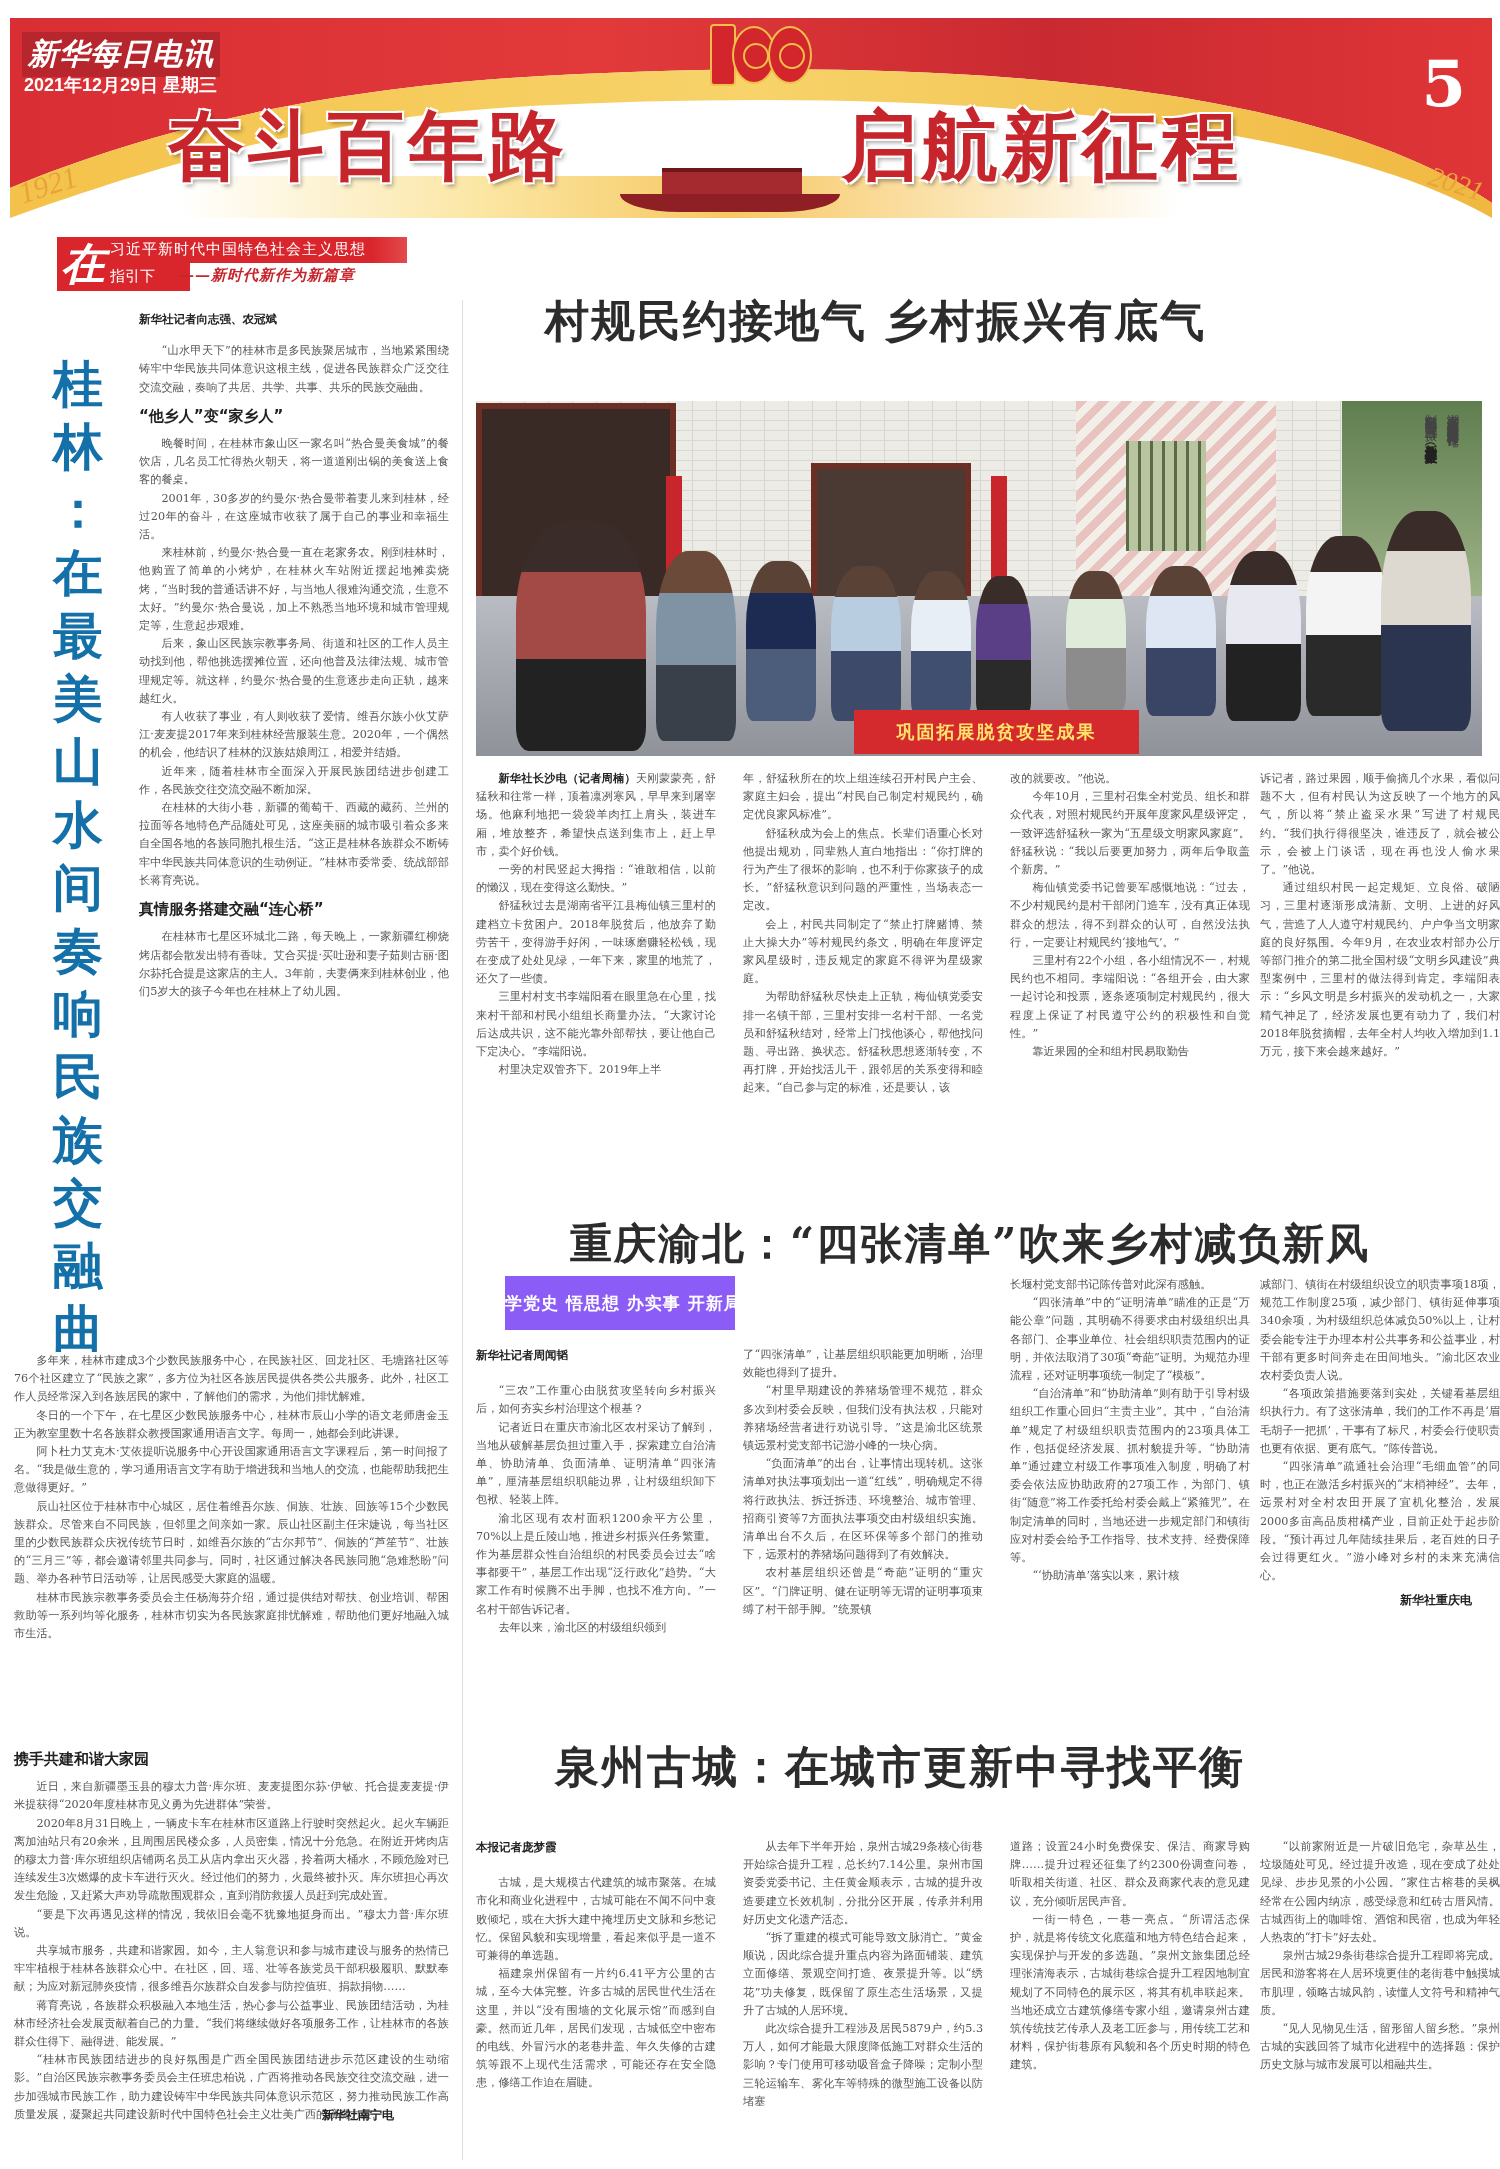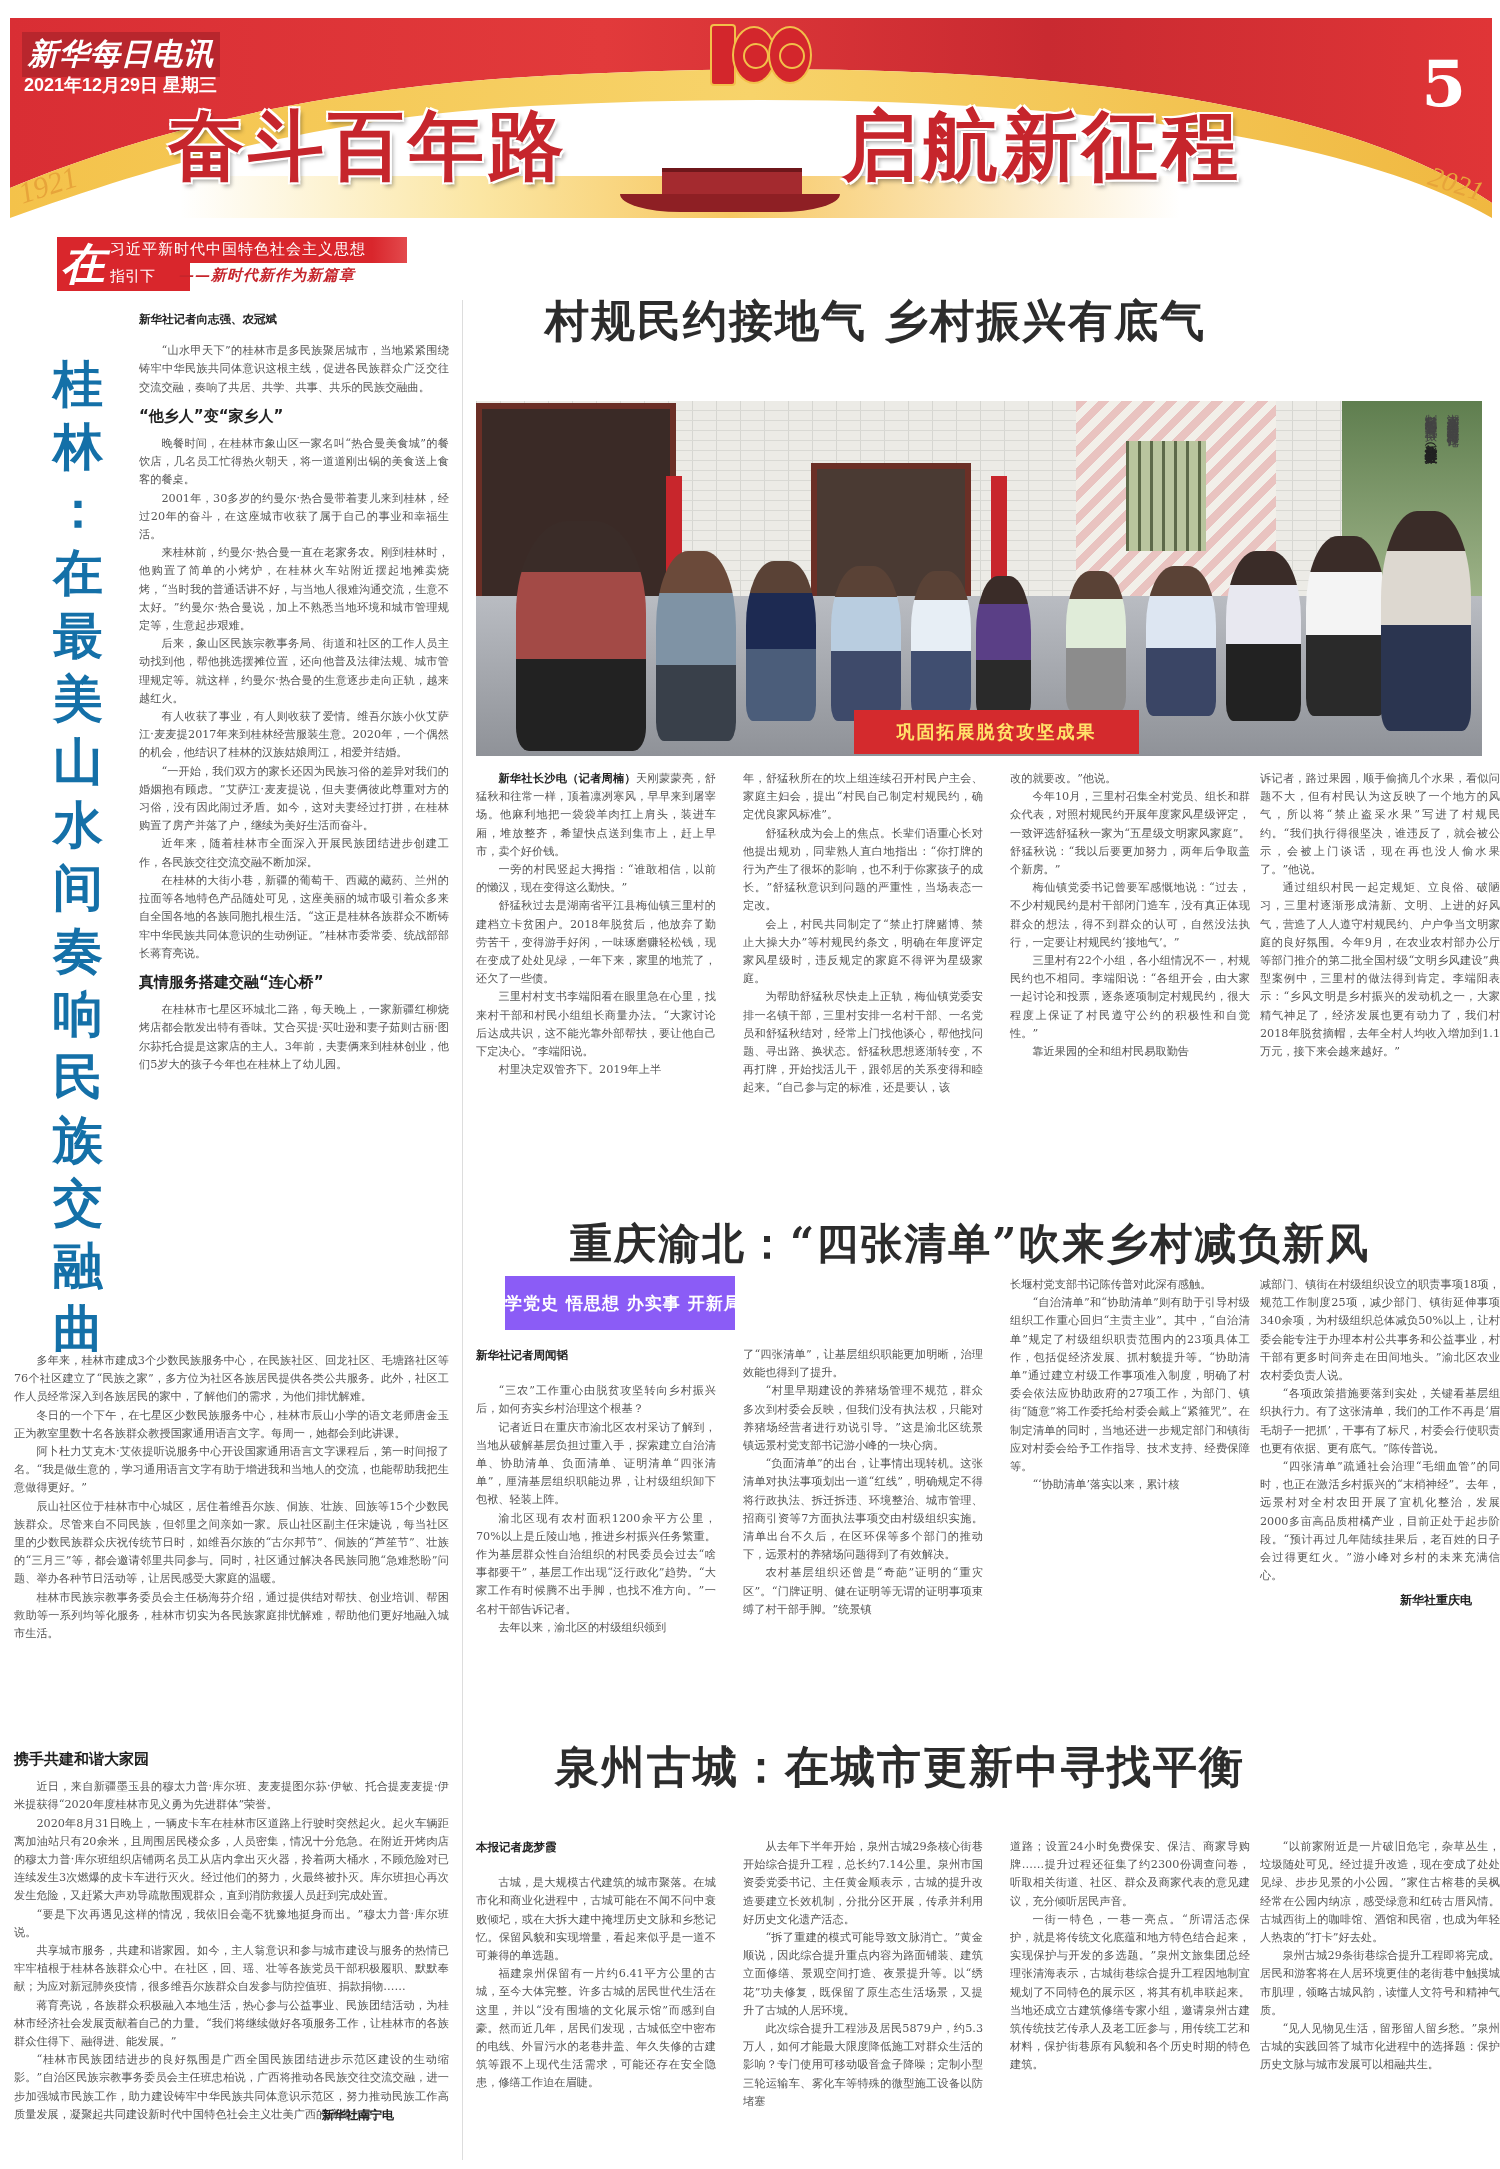--- a/index.html
+++ b/index.html
@@ -154,21 +154,20 @@
 
 <div class="guilin-a text">
   <div class="byline" style="margin-bottom:14px">新华社记者向志强、农冠斌</div>
   <p>“山水甲天下”的桂林市是多民族聚居城市，当地紧紧围绕铸牢中华民族共同体意识这根主线，促进各民族群众广泛交往交流交融，奏响了共居、共学、共事、共乐的民族交融曲。</p>
   <div class="subhead" style="margin:10px 0 10px">“他乡人”变“家乡人”</div>
   <p>晚餐时间，在桂林市象山区一家名叫“热合曼美食城”的餐饮店，几名员工忙得热火朝天，将一道道刚出锅的美食送上食客的餐桌。</p>
   <p>2001年，30多岁的约曼尔·热合曼带着妻儿来到桂林，经过20年的奋斗，在这座城市收获了属于自己的事业和幸福生活。</p>
   <p>来桂林前，约曼尔·热合曼一直在老家务农。刚到桂林时，他购置了简单的小烤炉，在桂林火车站附近摆起地摊卖烧烤，“当时我的普通话讲不好，与当地人很难沟通交流，生意不太好。”约曼尔·热合曼说，加上不熟悉当地环境和城市管理规定等，生意起步艰难。</p>
   <p>后来，象山区民族宗教事务局、街道和社区的工作人员主动找到他，帮他挑选摆摊位置，还向他普及法律法规、城市管理规定等。就这样，约曼尔·热合曼的生意逐步走向正轨，越来越红火。</p>
   <p>有人收获了事业，有人则收获了爱情。维吾尔族小伙艾萨江·麦麦提2017年来到桂林经营服装生意。2020年，一个偶然的机会，他结识了桂林的汉族姑娘周江，相爱并结婚。</p>
-  <p>“一开始，我们双方的家长还因为民族习俗的差异对我们的婚姻抱有顾虑。”艾萨江·麦麦提说，但夫妻俩彼此尊重对方的习俗，没有因此闹过矛盾。如今，这对夫妻经过打拼，在桂林购置了房产并落了户，继续为美好生活而奋斗。</p>
   <p>近年来，随着桂林市全面深入开展民族团结进步创建工作，各民族交往交流交融不断加深。</p>
   <p>在桂林的大街小巷，新疆的葡萄干、西藏的藏药、兰州的拉面等各地特色产品随处可见，这座美丽的城市吸引着众多来自全国各地的各族同胞扎根生活。“这正是桂林各族群众不断铸牢中华民族共同体意识的生动例证。”桂林市委常委、统战部部长蒋育亮说。</p>
   <div class="subhead" style="margin:10px 0 10px">真情服务搭建交融“连心桥”</div>
   <p>在桂林市七星区环城北二路，每天晚上，一家新疆红柳烧烤店都会散发出特有香味。艾合买提·买吐逊和妻子茹则古丽·图尔荪托合提是这家店的主人。3年前，夫妻俩来到桂林创业，他们5岁大的孩子今年也在桂林上了幼儿园。</p>
 </div>
 
 <div class="guilin-b text">
   <p>多年来，桂林市建成3个少数民族服务中心，在民族社区、回龙社区、毛塘路社区等76个社区建立了“民族之家”，多方位为社区各族居民提供各类公共服务。此外，社区工作人员经常深入到各族居民的家中，了解他们的需求，为他们排忧解难。</p>
   <p>冬日的一个下午，在七星区少数民族服务中心，桂林市辰山小学的语文老师唐金玉正为教室里数十名各族群众教授国家通用语言文字。每周一，她都会到此讲课。</p>
   <p>阿卜杜力艾克木·艾依提听说服务中心开设国家通用语言文字课程后，第一时间报了名。“我是做生意的，学习通用语言文字有助于增进我和当地人的交流，也能帮助我把生意做得更好。”</p>
@@ -256,20 +255,21 @@
   <p>去年以来，渝北区的村级组织领到</p>
 </div>
 <div class="cq-col c2 text">
   <p style="text-indent:0">了“四张清单”，让基层组织职能更加明晰，治理效能也得到了提升。</p>
   <p>“村里早期建设的养猪场管理不规范，群众多次到村委会反映，但我们没有执法权，只能对养猪场经营者进行劝说引导。”这是渝北区统景镇远景村党支部书记游小峰的一块心病。</p>
   <p>“负面清单”的出台，让事情出现转机。这张清单对执法事项划出一道“红线”，明确规定不得将行政执法、拆迁拆违、环境整治、城市管理、招商引资等7方面执法事项交由村级组织实施。清单出台不久后，在区环保等多个部门的推动下，远景村的养猪场问题得到了有效解决。</p>
   <p>农村基层组织还曾是“奇葩”证明的“重灾区”。“门牌证明、健在证明等无谓的证明事项束缚了村干部手脚。”统景镇</p>
 </div>
 <div class="cq-col c3 text">
   <p style="text-indent:0">长堰村党支部书记陈传普对此深有感触。</p>
+  <p>“四张清单”中的“证明清单”瞄准的正是“万能公章”问题，其明确不得要求由村级组织出具各部门、企事业单位、社会组织职责范围内的证明，并依法取消了30项“奇葩”证明。为规范办理流程，还对证明事项统一制定了“模板”。</p>
   <p>“自治清单”和“协助清单”则有助于引导村级组织工作重心回归“主责主业”。其中，“自治清单”规定了村级组织职责范围内的23项具体工作，包括促经济发展、抓村貌提升等。“协助清单”通过建立村级工作事项准入制度，明确了村委会依法应协助政府的27项工作，为部门、镇街“随意”将工作委托给村委会戴上“紧箍咒”。在制定清单的同时，当地还进一步规定部门和镇街应对村委会给予工作指导、技术支持、经费保障等。</p>
   <p>“‘协助清单’落实以来，累计核</p>
 </div>
 <div class="cq-col c4 text">
   <p style="text-indent:0">减部门、镇街在村级组织设立的职责事项18项，规范工作制度25项，减少部门、镇街延伸事项340余项，为村级组织总体减负50%以上，让村委会能专注于办理本村公共事务和公益事业，村干部有更多时间奔走在田间地头。”渝北区农业农村委负责人说。</p>
   <p>“各项政策措施要落到实处，关键看基层组织执行力。有了这张清单，我们的工作不再是‘眉毛胡子一把抓’，干事有了标尺，村委会行使职责也更有依据、更有底气。”陈传普说。</p>
   <p>“四张清单”疏通社会治理“毛细血管”的同时，也正在激活乡村振兴的“末梢神经”。去年，远景村对全村农田开展了宜机化整治，发展2000多亩高品质柑橘产业，目前正处于起步阶段。“预计再过几年陆续挂果后，老百姓的日子会过得更红火。”游小峰对乡村的未来充满信心。</p>
   <div class="dateline" style="margin-top:6px;padding-right:28px">新华社重庆电</div>
 </div>
 

